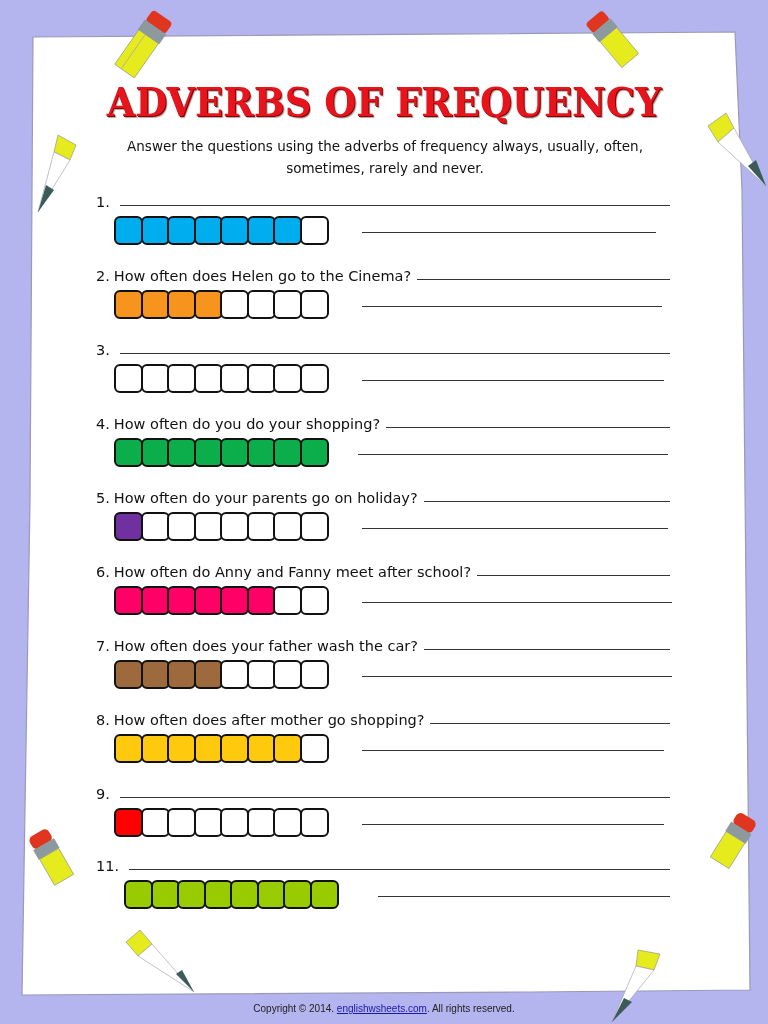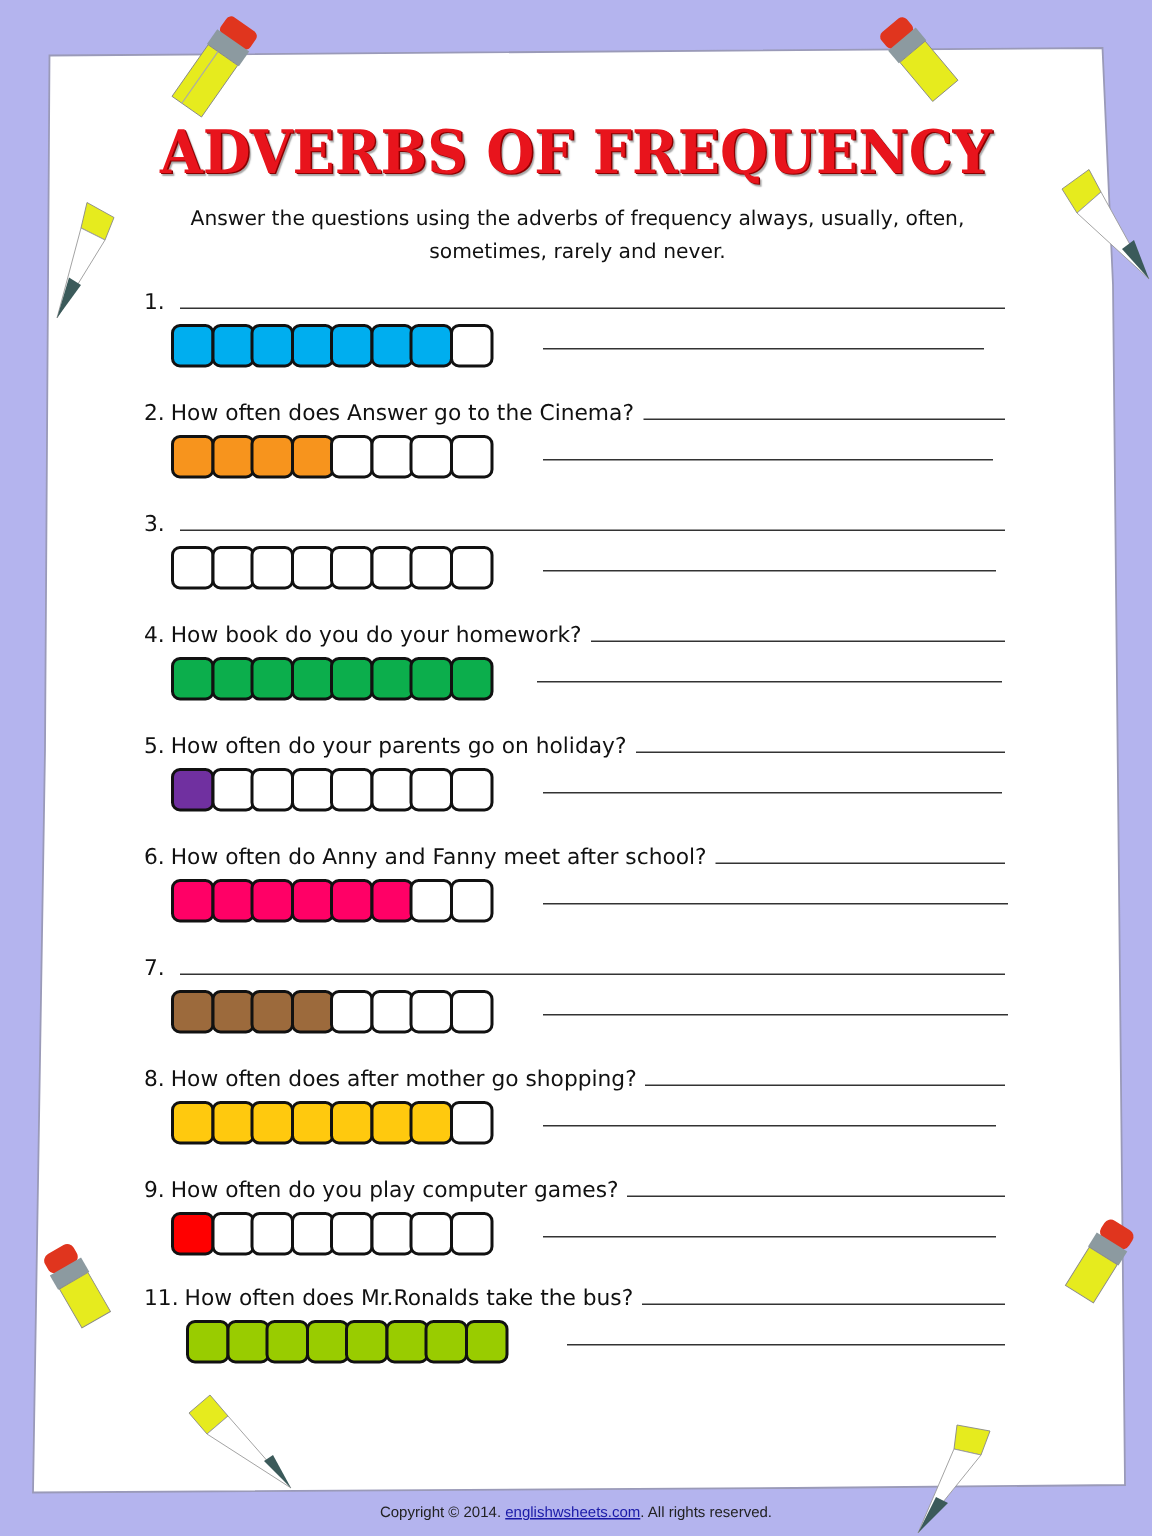--- a/index.html
+++ b/index.html
@@ -144,21 +144,21 @@
           <div class="box" style="background: rgb(0, 174, 239);"></div>
           <div class="box" style="background: rgb(0, 174, 239);"></div>
           <div class="box"></div>
         </div>
       </div>
       <div class="answer-line" style="left: 266px; width: 294px;"></div>
     </div>
     <div class="q" style="top: 262px;">
       <div class="q-line">
         <span class="q-num">2.</span>
-        <span class="q-text">How often does Answer go to the Cinema?</span>
+        <span class="q-text">How often does Helen go to the Cinema?</span>
         <span class="blank"></span>
       </div>
       <div class="bar-row" style="left: 18px;">
         <div class="boxes">
           <div class="box" style="background: rgb(247, 148, 29);"></div>
           <div class="box" style="background: rgb(247, 148, 29);"></div>
           <div class="box" style="background: rgb(247, 148, 29);"></div>
           <div class="box" style="background: rgb(247, 148, 29);"></div>
           <div class="box"></div>
           <div class="box"></div>
@@ -183,21 +183,21 @@
           <div class="box"></div>
           <div class="box"></div>
           <div class="box"></div>
         </div>
       </div>
       <div class="answer-line" style="left: 266px; width: 302px;"></div>
     </div>
     <div class="q" style="top: 410px;">
       <div class="q-line">
         <span class="q-num">4.</span>
-        <span class="q-text">How book do you do your homework?</span>
+        <span class="q-text">How often do you do your shopping?</span>
         <span class="blank"></span>
       </div>
       <div class="bar-row" style="left: 18px;">
         <div class="boxes">
           <div class="box" style="background: rgb(12, 174, 76);"></div>
           <div class="box" style="background: rgb(12, 174, 76);"></div>
           <div class="box" style="background: rgb(12, 174, 76);"></div>
           <div class="box" style="background: rgb(12, 174, 76);"></div>
           <div class="box" style="background: rgb(12, 174, 76);"></div>
           <div class="box" style="background: rgb(12, 174, 76);"></div>
@@ -243,20 +243,21 @@
           <div class="box" style="background: rgb(255, 0, 102);"></div>
           <div class="box"></div>
           <div class="box"></div>
         </div>
       </div>
       <div class="answer-line" style="left: 266px; width: 310px;"></div>
     </div>
     <div class="q" style="top: 632px;">
       <div class="q-line">
         <span class="q-num">7.</span>
+        <span class="q-text">How often does your father wash the car?</span>
         <span class="blank"></span>
       </div>
       <div class="bar-row" style="left: 18px;">
         <div class="boxes">
           <div class="box" style="background: rgb(156, 106, 60);"></div>
           <div class="box" style="background: rgb(156, 106, 60);"></div>
           <div class="box" style="background: rgb(156, 106, 60);"></div>
           <div class="box" style="background: rgb(156, 106, 60);"></div>
           <div class="box"></div>
           <div class="box"></div>
@@ -282,41 +283,39 @@
           <div class="box" style="background: rgb(255, 201, 14);"></div>
           <div class="box" style="background: rgb(255, 201, 14);"></div>
           <div class="box"></div>
         </div>
       </div>
       <div class="answer-line" style="left: 266px; width: 302px;"></div>
     </div>
     <div class="q" style="top: 780px;">
       <div class="q-line">
         <span class="q-num">9.</span>
-        <span class="q-text">How often do you play computer games?</span>
         <span class="blank"></span>
       </div>
       <div class="bar-row" style="left: 18px;">
         <div class="boxes">
           <div class="box" style="background: rgb(255, 0, 0);"></div>
           <div class="box"></div>
           <div class="box"></div>
           <div class="box"></div>
           <div class="box"></div>
           <div class="box"></div>
           <div class="box"></div>
           <div class="box"></div>
         </div>
       </div>
       <div class="answer-line" style="left: 266px; width: 302px;"></div>
     </div>
     <div class="q" style="top: 852px;">
       <div class="q-line">
         <span class="q-num">11.</span>
-        <span class="q-text">How often does Mr.Ronalds take the bus?</span>
         <span class="blank"></span>
       </div>
       <div class="bar-row" style="left: 28px;">
         <div class="boxes">
           <div class="box" style="background: rgb(153, 204, 0);"></div>
           <div class="box" style="background: rgb(153, 204, 0);"></div>
           <div class="box" style="background: rgb(153, 204, 0);"></div>
           <div class="box" style="background: rgb(153, 204, 0);"></div>
           <div class="box" style="background: rgb(153, 204, 0);"></div>
           <div class="box" style="background: rgb(153, 204, 0);"></div>

